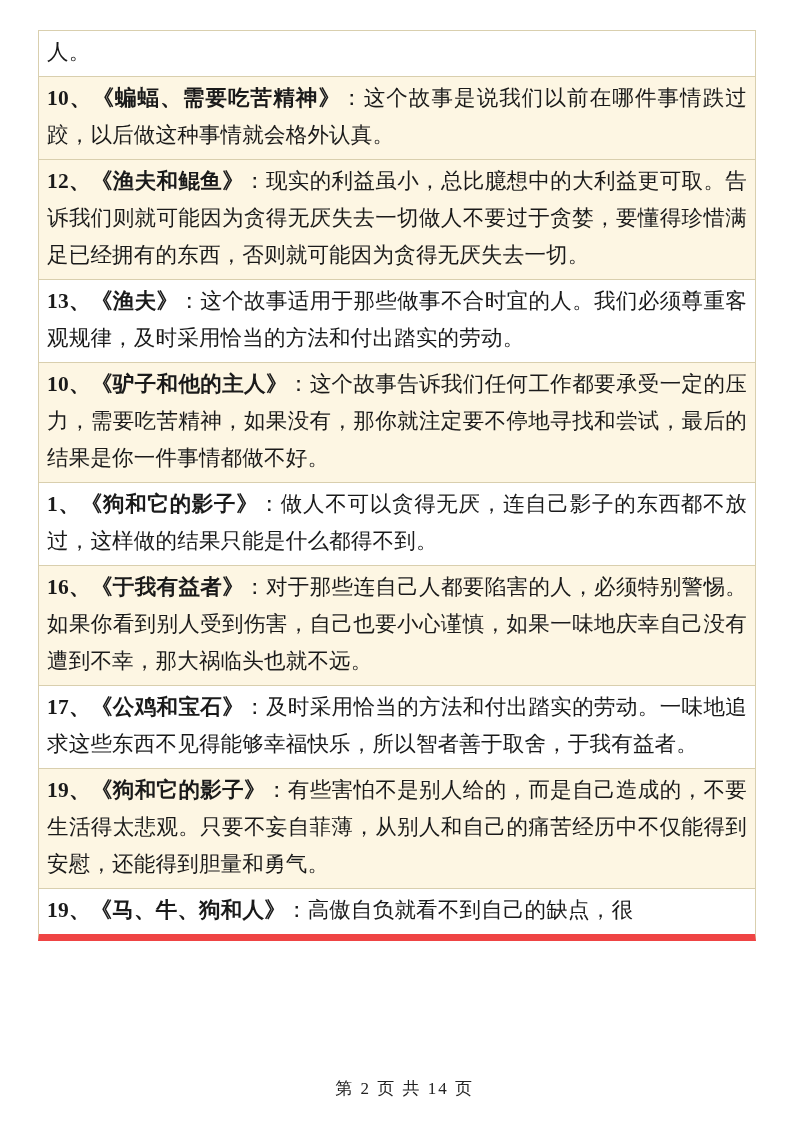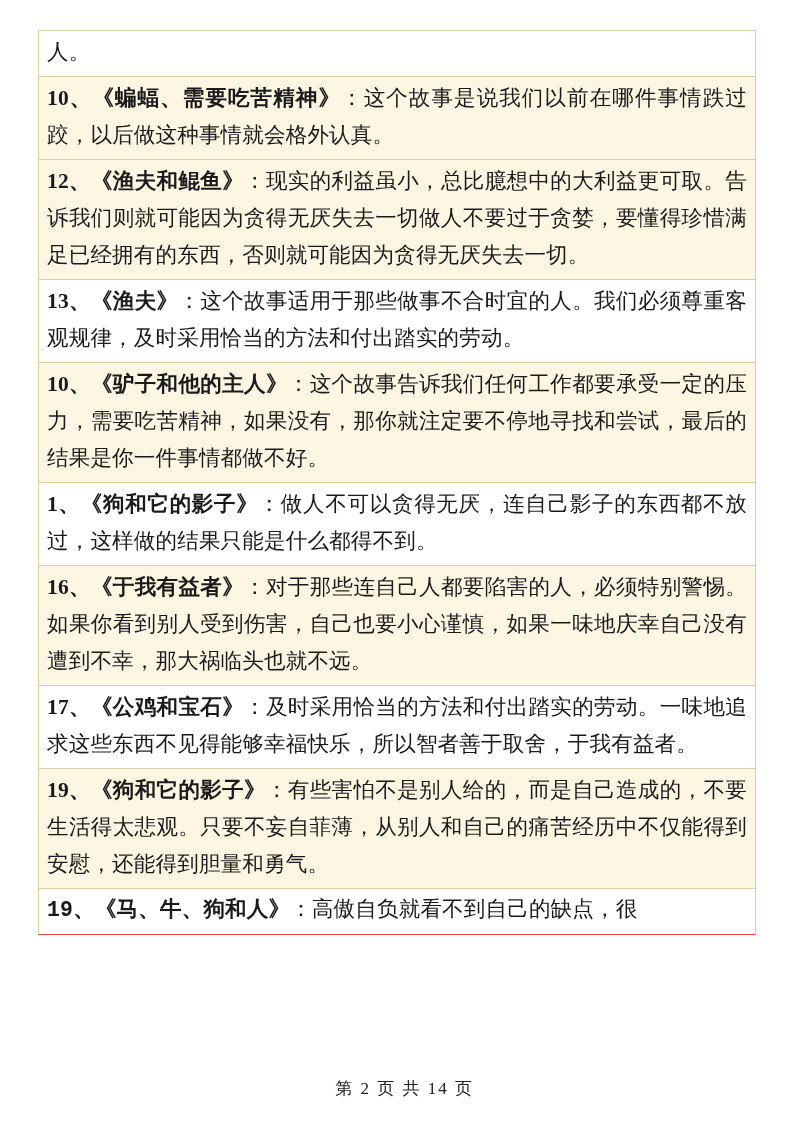--- a/index.html
+++ b/index.html
@@ -26,22 +26,21 @@
     border-bottom: none;
     box-sizing: border-box;
     padding: 3px 8px 5px 8px;
     font-size: 21.5px;
     line-height: 37px;
     color: #1a1a1a;
     letter-spacing: 0.2px;
     text-align: justify;
   }
   .row:last-of-type {
-    border-bottom: 1px solid #ef4444;
-    font-family: Liberation Mono, monospace;
+    border-bottom: 7px solid #ef4444;
   }
   .row.shaded {
     background: #fdf6e3;
   }
   .row.plain {
     background: #ffffff;
   }
   .idx {
     font-weight: 700;
   }

